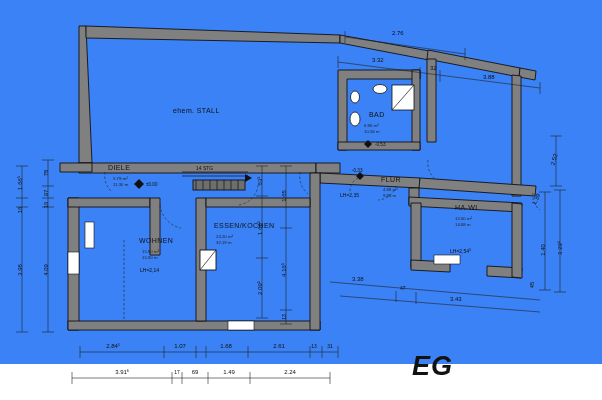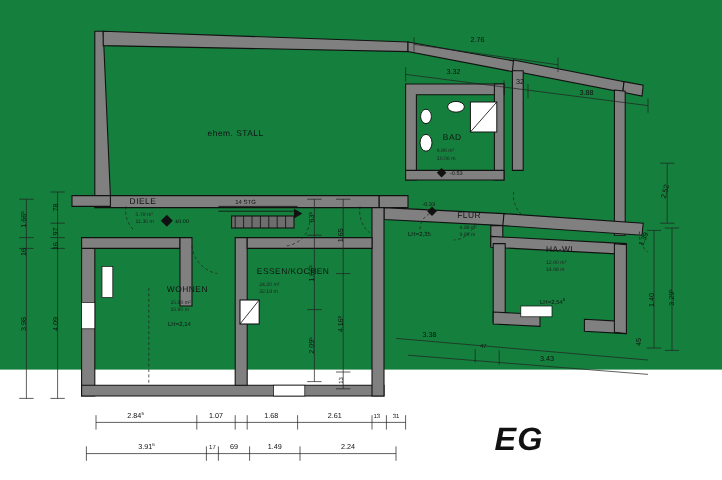--- a/index.html
+++ b/index.html
@@ -1,18 +1,18 @@
 <!DOCTYPE html>
 <html><head>
 <meta charset="utf-8">
 <style>
   html,body{margin:0;padding:0;background:#ffffff;}
   body{width:602px;height:400px;overflow:hidden;
        font-family:"Liberation Sans", sans-serif;color:#1a1a1a;}
-  #plan{position:relative;width:602px;height:308px;background:#15803d;}
+  #plan{position:relative;width:602px;height:364px;background:#3b82f6;}
   svg{display:block;}
   .wall{fill:#808080;stroke:#111;stroke-width:0.9;}
   .wall-dark{fill:#6e6e6e;stroke:#111;stroke-width:0.9;}
   .thinline{stroke:#111;stroke-width:0.7;fill:none;}
   .dimline{stroke:#222;stroke-width:0.6;fill:none;}
   .dashline{stroke:#222;stroke-width:0.6;fill:none;stroke-dasharray:2.5 2;}
   .fixture{fill:#fff;stroke:#111;stroke-width:0.8;}
   .roomname{font-family:"Liberation Sans",sans-serif;font-size:7px;
             letter-spacing:0.4px;fill:#111;}
   .roomarea{font-family:"Liberation Sans",sans-serif;font-size:4.3px;fill:#222;}

